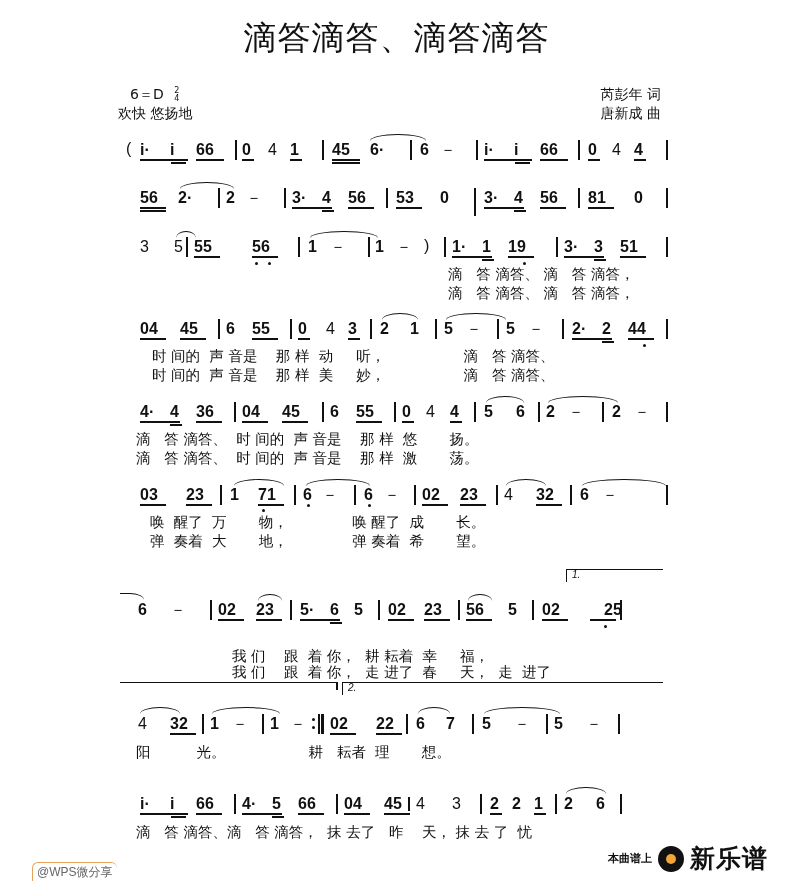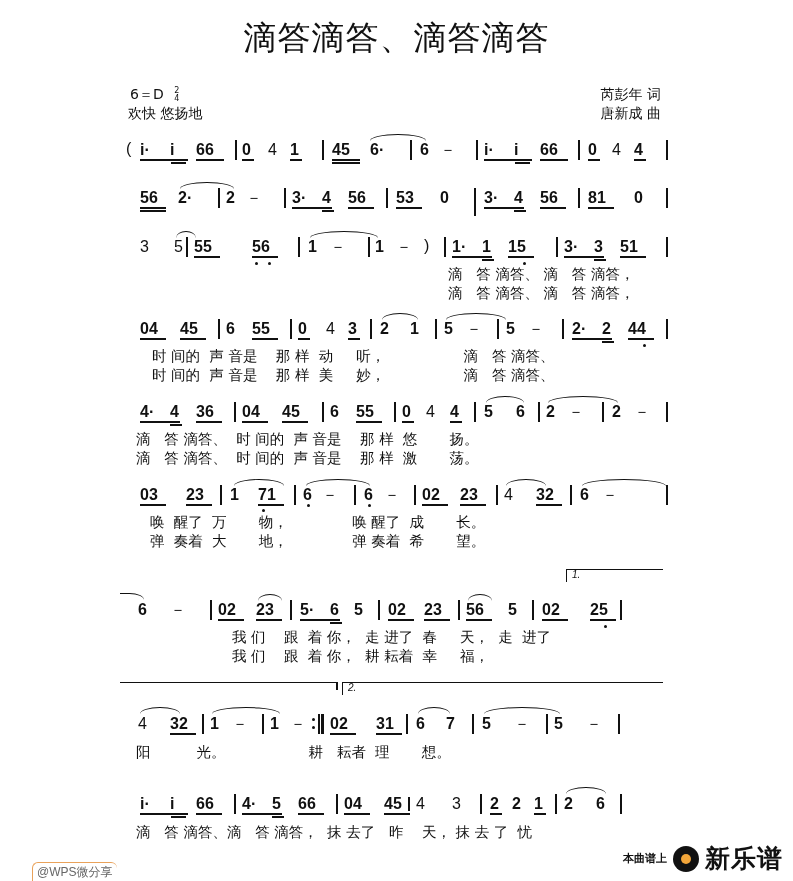--- a/index.html
+++ b/index.html
@@ -1,36 +1,36 @@
 <!DOCTYPE html>
 <html><head>
 <meta charset="utf-8">
 <style>
   html,body{margin:0;padding:0;background:#fff;}
   body{width:793px;height:881px;position:relative;overflow:hidden;font-family:"Liberation Sans","DejaVu Sans",sans-serif;color:#111;}
   .title{position:absolute;left:0;width:793px;top:16px;text-align:center;font-family:"DejaVu Serif","Liberation Serif",serif;font-size:33px;letter-spacing:1px;color:#111;}
   .meta{position:absolute;font-family:"DejaVu Sans",sans-serif;font-size:14px;color:#111;white-space:nowrap;}
   .key{left:130px;top:86px;font-size:14px;}
   .key .frac{display:inline-block;font-size:8px;line-height:8px;vertical-align:middle;text-align:center;margin-left:6px;}
-  .tempo{left:128px;top:105px;}
+  .tempo{left:118px;top:105px;}
   .lyricist{right:132px;top:86px;}
   .composer{right:132px;top:105px;}
   .tok{position:absolute;font-size:16px;font-weight:bold;line-height:18px;white-space:pre;text-align:center;}
   .tok.light{font-weight:normal;}
   .bar{position:absolute;width:1.5px;background:#111;height:20px;}
   .ul{position:absolute;height:1.5px;background:#111;}
   .dot{position:absolute;width:3px;height:3px;border-radius:50%;background:#111;}
   .slur{position:absolute;border-top:1.5px solid #111;border-radius:50% 50% 0 0 / 100% 100% 0 0;height:6px;}
   .lyr{position:absolute;font-family:"DejaVu Sans",sans-serif;font-size:14.5px;white-space:pre;line-height:17px;color:#111;}
   .volta{position:absolute;border-top:1.5px solid #111;}
   .volta-left{border-left:1.5px solid #111;}
   .volta-label{position:absolute;font-size:10px;font-style:italic;}
   .repeat{position:absolute;width:3px;height:20px;background:#111;}
   .wm{position:absolute;left:32px;top:862px;font-size:12px;color:#666;border-left:1.5px solid #e9a25a;border-top:1px solid #e9a25a;border-radius:6px 6px 0 0;padding:1px 4px;}
-  .brand{position:absolute;right:10px;top:842px;display:flex;align-items:center;gap:6px;}
+  .brand{position:absolute;right:25px;top:842px;display:flex;align-items:center;gap:6px;}
   .brand .small{font-size:11px;font-weight:bold;}
   .brand .disc{width:26px;height:26px;border-radius:50%;background:#111;position:relative;}
   .brand .disc::after{content:"";position:absolute;left:8px;top:8px;width:10px;height:10px;border-radius:50%;background:#f2a63a;}
   .brand .big{font-size:25px;font-weight:bold;letter-spacing:1px;}
 </style>
 </head>
 <body>
 
 <div class="title">滴答滴答、滴答滴答</div>
 
@@ -124,21 +124,21 @@
   <div class="bar" style="left:298px;top:237px"></div>
   <span class="tok" style="left:308px;top:238px">1</span>
   <span class="tok light" style="left:330px;top:238px">－</span>
   <div class="bar" style="left:368px;top:237px"></div>
   <span class="tok" style="left:375px;top:238px">1</span>
   <span class="tok light" style="left:396px;top:238px">－</span>
   <span class="tok light" style="left:424px;top:237px">)</span>
   <div class="bar" style="left:444px;top:237px"></div>
   <span class="tok" style="left:452px;top:238px">1·</span>
   <span class="tok" style="left:482px;top:238px">1</span>
-  <span class="tok" style="left:508px;top:238px">15</span>
+  <span class="tok" style="left:508px;top:238px">19</span>
   <div class="bar" style="left:556px;top:237px"></div>
   <span class="tok" style="left:564px;top:238px">3·</span>
   <span class="tok" style="left:594px;top:238px">3</span>
   <span class="tok" style="left:620px;top:238px">51</span>
   <div class="bar" style="left:666px;top:237px"></div>
   <div class="ul" style="left:194px;top:256px;width:26px"></div>
   <div class="ul" style="left:252px;top:256px;width:26px"></div>
   <div class="dot" style="left:255px;top:262px"></div>
   <div class="dot" style="left:268px;top:262px"></div>
   <div class="ul" style="left:452px;top:256px;width:40px"></div>
@@ -284,35 +284,35 @@
   <span class="tok" style="left:330px;top:601px">6</span>
   <span class="tok" style="left:354px;top:601px">5</span>
   <div class="bar" style="left:378px;top:600px"></div>
   <span class="tok" style="left:388px;top:601px">02</span>
   <span class="tok" style="left:424px;top:601px">23</span>
   <div class="bar" style="left:458px;top:600px"></div>
   <span class="tok" style="left:466px;top:601px">56</span>
   <span class="tok" style="left:508px;top:601px">5</span>
   <div class="bar" style="left:532px;top:600px"></div>
   <span class="tok" style="left:542px;top:601px">02</span>
-  <span class="tok" style="left:590px;top:601px">25</span>
+  <span class="tok" style="left:604px;top:601px">25</span>
   <div class="bar" style="left:620px;top:600px"></div>
   <div class="ul" style="left:218px;top:619px;width:26px"></div>
   <div class="ul" style="left:256px;top:619px;width:26px"></div>
   <div class="ul" style="left:300px;top:619px;width:40px"></div>
   <div class="ul" style="left:330px;top:622px;width:12px"></div>
   <div class="ul" style="left:388px;top:619px;width:26px"></div>
   <div class="ul" style="left:424px;top:619px;width:26px"></div>
   <div class="ul" style="left:466px;top:619px;width:26px"></div>
   <div class="ul" style="left:542px;top:619px;width:26px"></div>
   <div class="ul" style="left:590px;top:619px;width:26px"></div>
   <div class="dot" style="left:604px;top:625px"></div>
   <div class="slur" style="left:258px;top:594px;width:24px"></div>
   <div class="slur" style="left:468px;top:594px;width:24px"></div>
-  <div class="lyr" style="left:232px;top:629px">我 们    跟  着 你，  走 进了  春     天，  走  进了</div>
+  <div class="lyr" style="left:232px;top:664px">我 们    跟  着 你，  走 进了  春     天，  走  进了</div>
   <div class="lyr" style="left:232px;top:648px">我 们    跟  着 你，  耕 耘着  幸     福，</div>
   <div class="volta" style="left:120px;top:682px;width:216px"></div>
   <div class="bar" style="left:336px;top:682px;height:8px"></div>
   <div class="volta volta-left" style="left:342px;top:682px;width:320px;height:12px"></div>
   <span class="volta-label" style="left:348px;top:682px">2.</span>
 </div>
 
 <div>
   <span class="tok light" style="left:138px;top:715px">4</span>
   <span class="tok" style="left:170px;top:715px">32</span>
@@ -320,21 +320,21 @@
   <span class="tok" style="left:210px;top:715px">1</span>
   <span class="tok light" style="left:232px;top:715px">－</span>
   <div class="bar" style="left:262px;top:714px"></div>
   <span class="tok" style="left:270px;top:715px">1</span>
   <span class="tok light" style="left:290px;top:715px">－</span>
   <div class="dot" style="left:312px;top:718px"></div>
   <div class="dot" style="left:312px;top:726px"></div>
   <div class="bar" style="left:318px;top:714px"></div>
   <div class="repeat" style="left:321px;top:714px"></div>
   <span class="tok" style="left:330px;top:715px">02</span>
-  <span class="tok" style="left:376px;top:715px">31</span>
+  <span class="tok" style="left:376px;top:715px">22</span>
   <div class="bar" style="left:406px;top:714px"></div>
   <span class="tok" style="left:416px;top:715px">6</span>
   <span class="tok" style="left:446px;top:715px">7</span>
   <div class="bar" style="left:472px;top:714px"></div>
   <span class="tok" style="left:482px;top:715px">5</span>
   <span class="tok light" style="left:514px;top:715px">－</span>
   <div class="bar" style="left:546px;top:714px"></div>
   <span class="tok" style="left:554px;top:715px">5</span>
   <span class="tok light" style="left:586px;top:715px">－</span>
   <div class="bar" style="left:618px;top:714px"></div>

